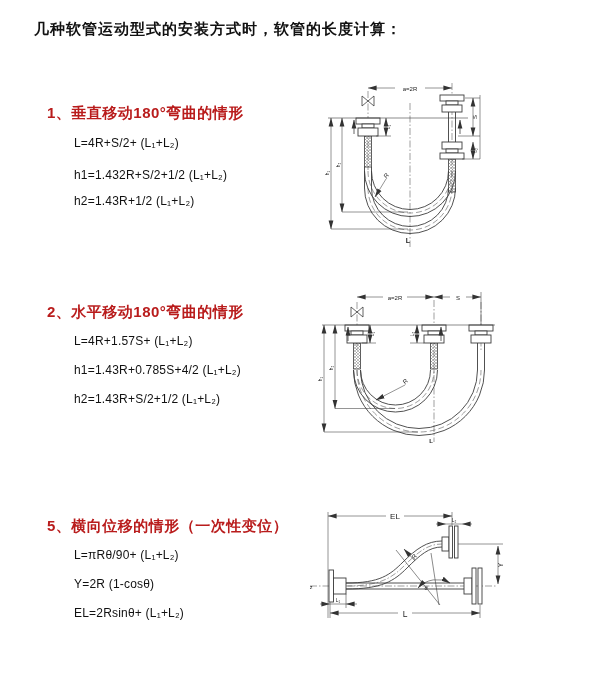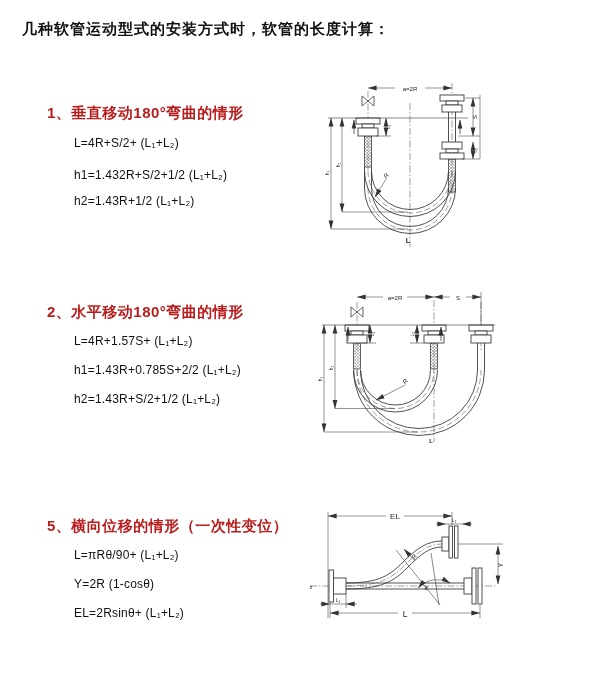--- a/index.html
+++ b/index.html
@@ -1,19 +1,19 @@
 <!DOCTYPE html>
 <html><head>
 <meta charset="utf-8">
 <style>
   html,body{margin:0;padding:0;background:#ffffff;}
   .page{position:relative;width:600px;height:675px;background:#ffffff;overflow:hidden;
         font-family:"Liberation Sans","DejaVu Sans",sans-serif;color:#1a1a1a;
         border-bottom:2px solid #d8d8d8;}
-  .title{position:absolute;left:22px;top:20px;font-size:15px;font-weight:700;letter-spacing:1px;color:#111;}
+  .title{position:absolute;left:34px;top:20px;font-size:15px;font-weight:700;letter-spacing:1px;color:#111;}
   .sec-head{position:absolute;font-size:15px;font-weight:700;color:#b91c1c;letter-spacing:0.5px;}
   .formula{position:absolute;font-size:12px;font-weight:500;color:#111;letter-spacing:0.2px;}
   svg{position:absolute;overflow:visible;}
   svg text{font-family:"Liberation Sans","DejaVu Sans",sans-serif;fill:#222;}
   .dimtxt{font-size:6px;}
   .dimtxt-s{font-size:4.8px;}
   .biglbl{font-size:7px;font-weight:600;}
 </style>
 </head>
 <body>
@@ -22,21 +22,21 @@
 
   <div class="title">几种软管运动型式的安装方式时，软管的长度计算：</div>
 
   <div class="sec-head" style="left:47px;top:104px;">1、垂直移动180°弯曲的情形</div>
   <div class="formula" style="left:74px;top:136px;">L=4R+S/2+ (L₁+L₂)</div>
   <div class="formula" style="left:74px;top:168px;">h1=1.432R+S/2+1/2 (L₁+L₂)</div>
   <div class="formula" style="left:74px;top:194px;">h2=1.43R+1/2 (L₁+L₂)</div>
 
   <div class="sec-head" style="left:47px;top:303px;">2、水平移动180°弯曲的情形</div>
   <div class="formula" style="left:74px;top:334px;">L=4R+1.57S+ (L₁+L₂)</div>
-  <div class="formula" style="left:74px;top:363px;">h1=1.43R+0.785S+2/2 (L₁+L₂)</div>
+  <div class="formula" style="left:74px;top:363px;">h1=1.43R+0.785S+4/2 (L₁+L₂)</div>
   <div class="formula" style="left:74px;top:392px;text-align:center;">h2=1.43R+S/2+1/2 (L₁+L₂)</div>
 
   <div class="sec-head" style="left:47px;top:517px;">5、横向位移的情形（一次性变位）</div>
   <div class="formula" style="left:74px;top:548px;text-align:right;">L=πRθ/90+ (L₁+L₂)</div>
   <div class="formula" style="left:74px;top:577px;">Y=2R (1-cosθ)</div>
   <div class="formula" style="left:74px;top:606px;">EL=2Rsinθ+ (L₁+L₂)</div>
 
   <svg style="left:310px;top:75px;" width="290" height="190" viewBox="0 0 290 190">
     <defs>
       <marker id="arr" markerWidth="9" markerHeight="8" refX="8.6" refY="4" orient="auto-start-reverse" markerUnits="userSpaceOnUse">

